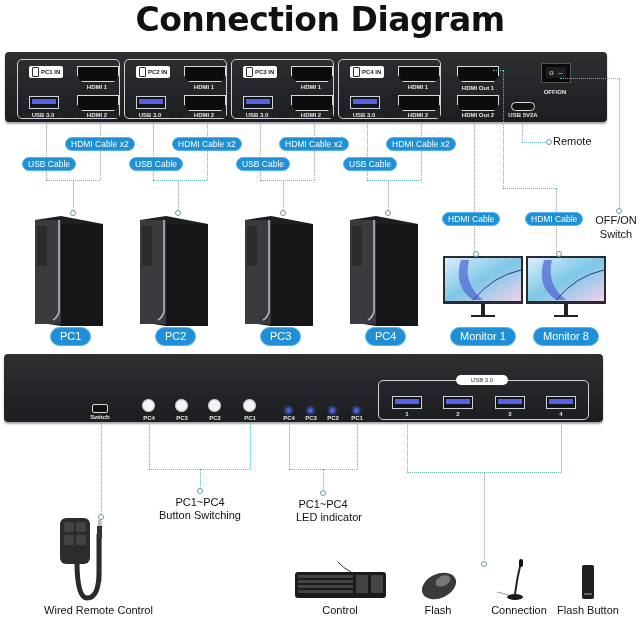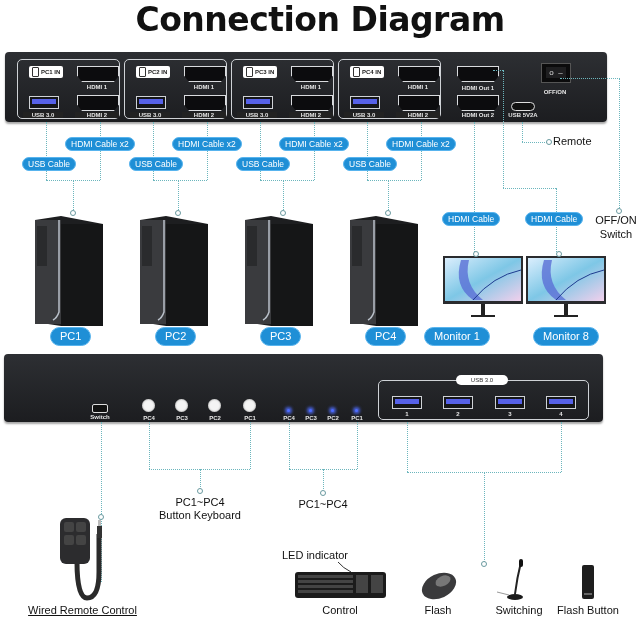--- a/index.html
+++ b/index.html
@@ -201,21 +201,21 @@
           <stop offset="1" stop-color="#f2d0ec"></stop>
         </linearGradient>
       </defs>
       <rect x="0" y="0" width="80" height="48" fill="#2a2b2e"></rect>
       <rect x="2" y="2" width="76" height="43" fill="url(#sg0)"></rect>
       <path d="M18 4 Q10 30 30 44 L40 44 Q20 28 26 4 Z" fill="#5a6fd6" opacity=".8"></path>
       <path d="M30 44 Q50 20 78 14" fill="none" stroke="#1e3b8f" stroke-width="1"></path>
       <rect x="38" y="48" width="4" height="12" fill="#222"></rect>
       <rect x="28" y="59" width="24" height="2" fill="#222"></rect>
     </svg>
-    <div class="abs pill pill-lg" style="left:424px;top:327px;">Monitor 1</div>
+    <div class="abs pill pill-lg" style="left:450px;top:327px;">Monitor 1</div>
     <div class="abs ring" style="left:473px;top:251px;"></div>
     <svg class="abs mon" style="left:526px;top:256px;" viewBox="0 0 80 78">
       <defs>
         <linearGradient id="sg1" x1="0" y1="0" x2="1" y2="1">
           <stop offset="0" stop-color="#dbeefd"></stop>
           <stop offset="0.5" stop-color="#7ec7e6"></stop>
           <stop offset="1" stop-color="#f2d0ec"></stop>
         </linearGradient>
       </defs>
       <rect x="0" y="0" width="80" height="48" fill="#2a2b2e"></rect>
@@ -277,47 +277,47 @@
 
 <div class="abs dot-v" style="left:101px;top:422px;height:160px;"></div>
 <div class="abs ring" style="left:98px;top:514px;"></div>
 
 <div class="abs dot-v" style="left:149px;top:422px;height:47px;"></div>
 <div class="abs dot-v" style="left:250px;top:422px;height:47px;"></div>
 <div class="abs dot-h" style="left:149px;top:469px;width:101px;"></div>
 <div class="abs dot-v" style="left:200px;top:469px;height:20px;"></div>
 <div class="abs ring" style="left:197px;top:488px;"></div>
 <div class="abs cap" style="left:150px;top:496px;width:100px;">PC1~PC4</div>
-<div class="abs cap" style="left:150px;top:509px;width:100px;">Button Keyboard</div>
+<div class="abs cap" style="left:150px;top:509px;width:100px;">Button Switching</div>
 
 <div class="abs dot-v" style="left:289px;top:422px;height:47px;"></div>
 <div class="abs dot-v" style="left:357px;top:422px;height:47px;"></div>
 <div class="abs dot-h" style="left:289px;top:469px;width:68px;"></div>
 <div class="abs dot-v" style="left:323px;top:469px;height:20px;"></div>
 <div class="abs ring" style="left:320px;top:490px;"></div>
 <div class="abs cap" style="left:280px;top:498px;width:86px;">PC1~PC4</div>
-<div class="abs cap" style="left:272px;top:511px;width:86px;margin-top:38px;">LED indicator</div>
+<div class="abs cap" style="left:286px;top:511px;width:86px;">LED indicator</div>
 
 <div class="abs dot-v" style="left:407px;top:422px;height:50px;"></div>
 <div class="abs dot-v" style="left:561px;top:422px;height:50px;"></div>
 <div class="abs dot-h" style="left:407px;top:472px;width:154px;"></div>
 <div class="abs dot-v" style="left:484px;top:472px;height:90px;"></div>
 <div class="abs ring" style="left:481px;top:561px;"></div>
 
 <svg class="abs" style="left:55px;top:512px;" width="60" height="90" viewBox="0 0 60 90">
   <path d="M22 50 Q22 86 32 86 Q44 86 44 60 L44 22" fill="none" stroke="#2a2a2a" stroke-width="5"></path>
   <rect x="42" y="14" width="5" height="12" fill="#333"></rect>
   <rect x="43" y="8" width="3" height="6" fill="#bbb"></rect>
   <rect x="5" y="6" width="30" height="46" rx="6" fill="#2c2c2e"></rect>
   <rect x="9" y="10" width="10" height="10" rx="2" fill="#444"></rect>
     <rect x="21" y="10" width="10" height="10" rx="2" fill="#444"></rect>
   <rect x="9" y="23" width="10" height="10" rx="2" fill="#444"></rect>
     <rect x="21" y="23" width="10" height="10" rx="2" fill="#444"></rect>
 </svg>
-<div class="abs cap" style="left:20px;top:604px;width:125px;text-decoration:underline;">Wired Remote Control</div>
+<div class="abs cap" style="left:36px;top:604px;width:125px;">Wired Remote Control</div>
 
 <svg class="abs" style="left:293px;top:560px;" width="95" height="42" viewBox="0 0 95 42">
   <path d="M45 2 Q50 8 58 12" fill="none" stroke="#333" stroke-width="1"></path>
   <rect x="2" y="12" width="91" height="26" rx="3" fill="#1b1b1b"></rect>
   <g fill="#444">
     <rect x="5" y="15" width="55" height="3"></rect>
       <rect x="5" y="20" width="55" height="3"></rect>
     <rect x="5" y="25" width="55" height="3"></rect>
       <rect x="5" y="30" width="55" height="3"></rect>
     <rect x="63" y="15" width="12" height="18"></rect>
@@ -331,19 +331,19 @@
   <ellipse cx="25" cy="11" rx="8" ry="5" fill="#777" transform="rotate(-25 25 11)"></ellipse>
 </svg>
 <div class="abs cap" style="left:410px;top:604px;width:56px;">Flash</div>
 
 <svg class="abs" style="left:495px;top:558px;" width="40" height="44" viewBox="0 0 40 44">
   <path d="M26 4 Q22 20 20 36" fill="none" stroke="#222" stroke-width="2"></path>
   <rect x="24" y="1" width="4" height="8" rx="2" fill="#111"></rect>
   <ellipse cx="20" cy="39" rx="8" ry="3" fill="#1a1a1a"></ellipse>
   <path d="M2 34 L14 37" stroke="#999" stroke-width="1"></path>
 </svg>
-<div class="abs cap" style="left:484px;top:604px;width:70px;">Switching</div>
+<div class="abs cap" style="left:484px;top:604px;width:70px;">Connection</div>
 
 <svg class="abs" style="left:578px;top:563px;" width="20" height="38" viewBox="0 0 20 38">
   <rect x="4" y="2" width="12" height="34" rx="2" fill="#1e1e1e"></rect>
   <rect x="6" y="30" width="8" height="2" fill="#666"></rect>
 </svg>
 <div class="abs cap" style="left:556px;top:604px;width:64px;">Flash Button</div>
 
 </body></html>

